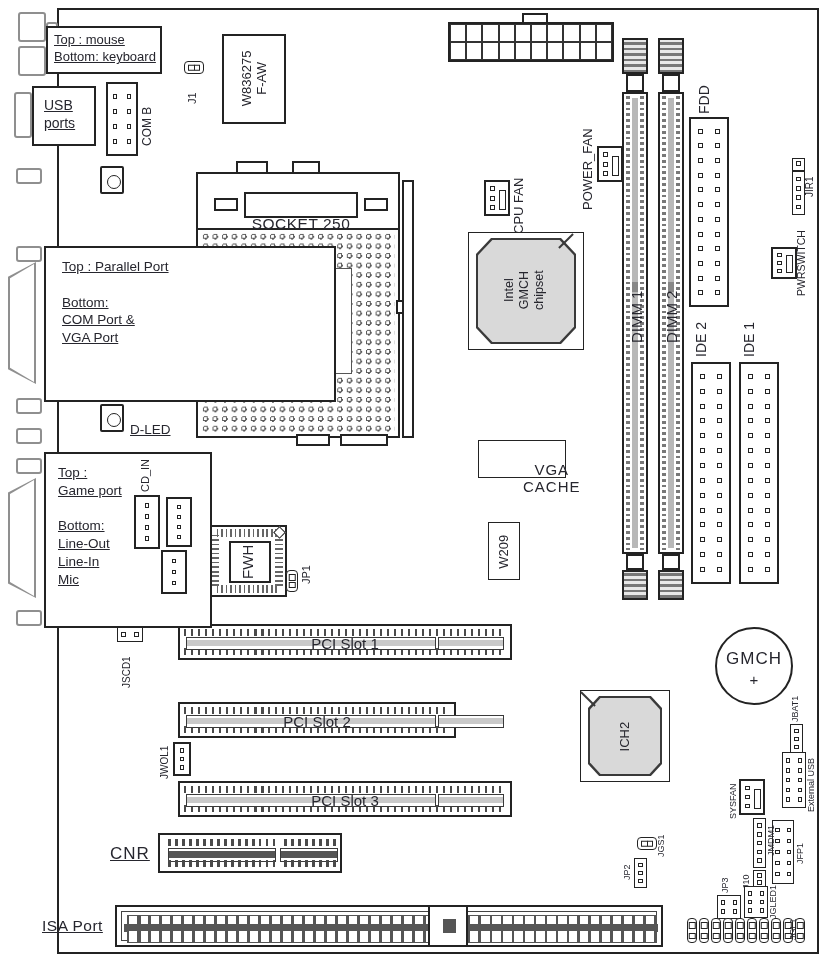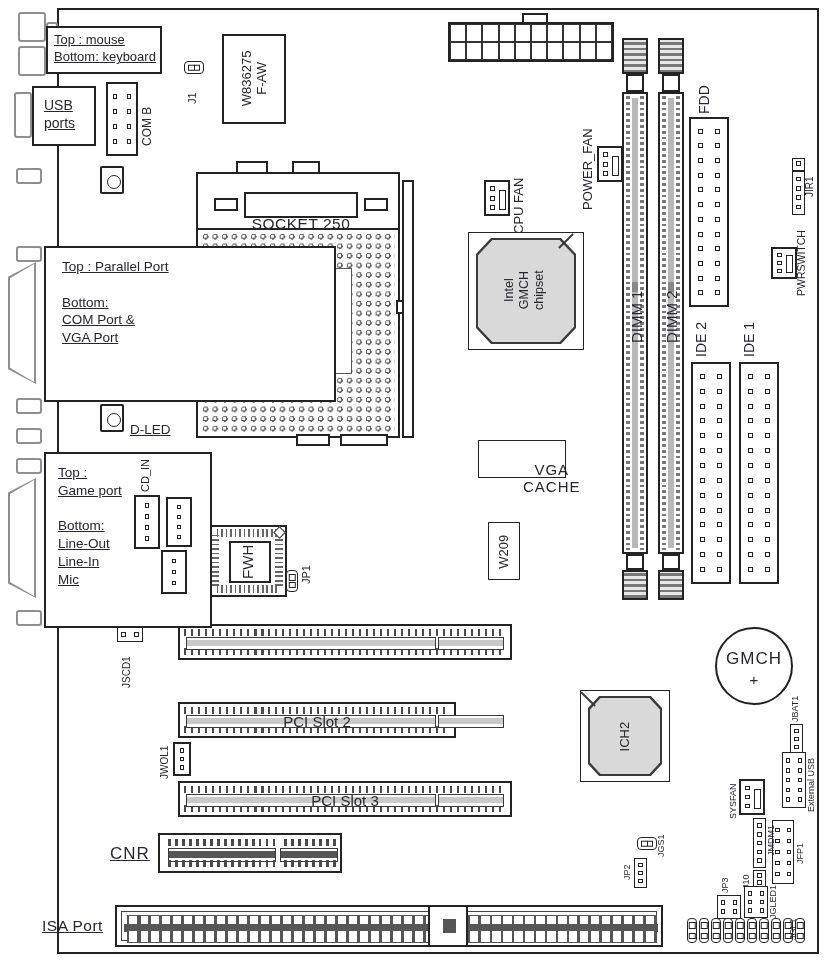--- a/index.html
+++ b/index.html
@@ -369,20 +369,21 @@
       <div class="pin"></div>
       <div class="pin"></div>
     </div>
   <div class="vl" style="left:122px;top:688px;font-size:10px;">JSCD1</div>
 
   <div class="abs b2" style="left:178px;top:624px;width:334px;height:36px;">
     <div class="teeth" style="left:4px;top:3px;right:4px;height:7px;"></div>
     <div class="teeth" style="left:4px;bottom:3px;right:4px;height:7px;"></div>
     <div class="seg" style="left:6px;top:11px;width:248px;height:11px;"></div>
     <div class="seg" style="left:258px;top:11px;width:64px;height:11px;"></div>
+    <div class="abs ctr" style="left:0;top:9px;width:100%;font-size:15px;z-index:2;">PCI Slot 1</div>
   </div>
   <div class="abs b2" style="left:178px;top:702px;width:278px;height:36px;">
     <div class="teeth" style="left:4px;top:3px;right:4px;height:7px;"></div>
     <div class="teeth" style="left:4px;bottom:3px;right:4px;height:7px;"></div>
     <div class="seg" style="left:6px;top:11px;width:248px;height:11px;"></div>
     <div class="seg" style="left:258px;top:11px;width:64px;height:11px;"></div>
     <div class="abs ctr" style="left:0;top:9px;width:100%;font-size:15px;z-index:2;">PCI Slot 2</div>
   </div>
   <div class="abs b2" style="left:178px;top:781px;width:334px;height:36px;">
     <div class="teeth" style="left:4px;top:3px;right:4px;height:7px;"></div>

